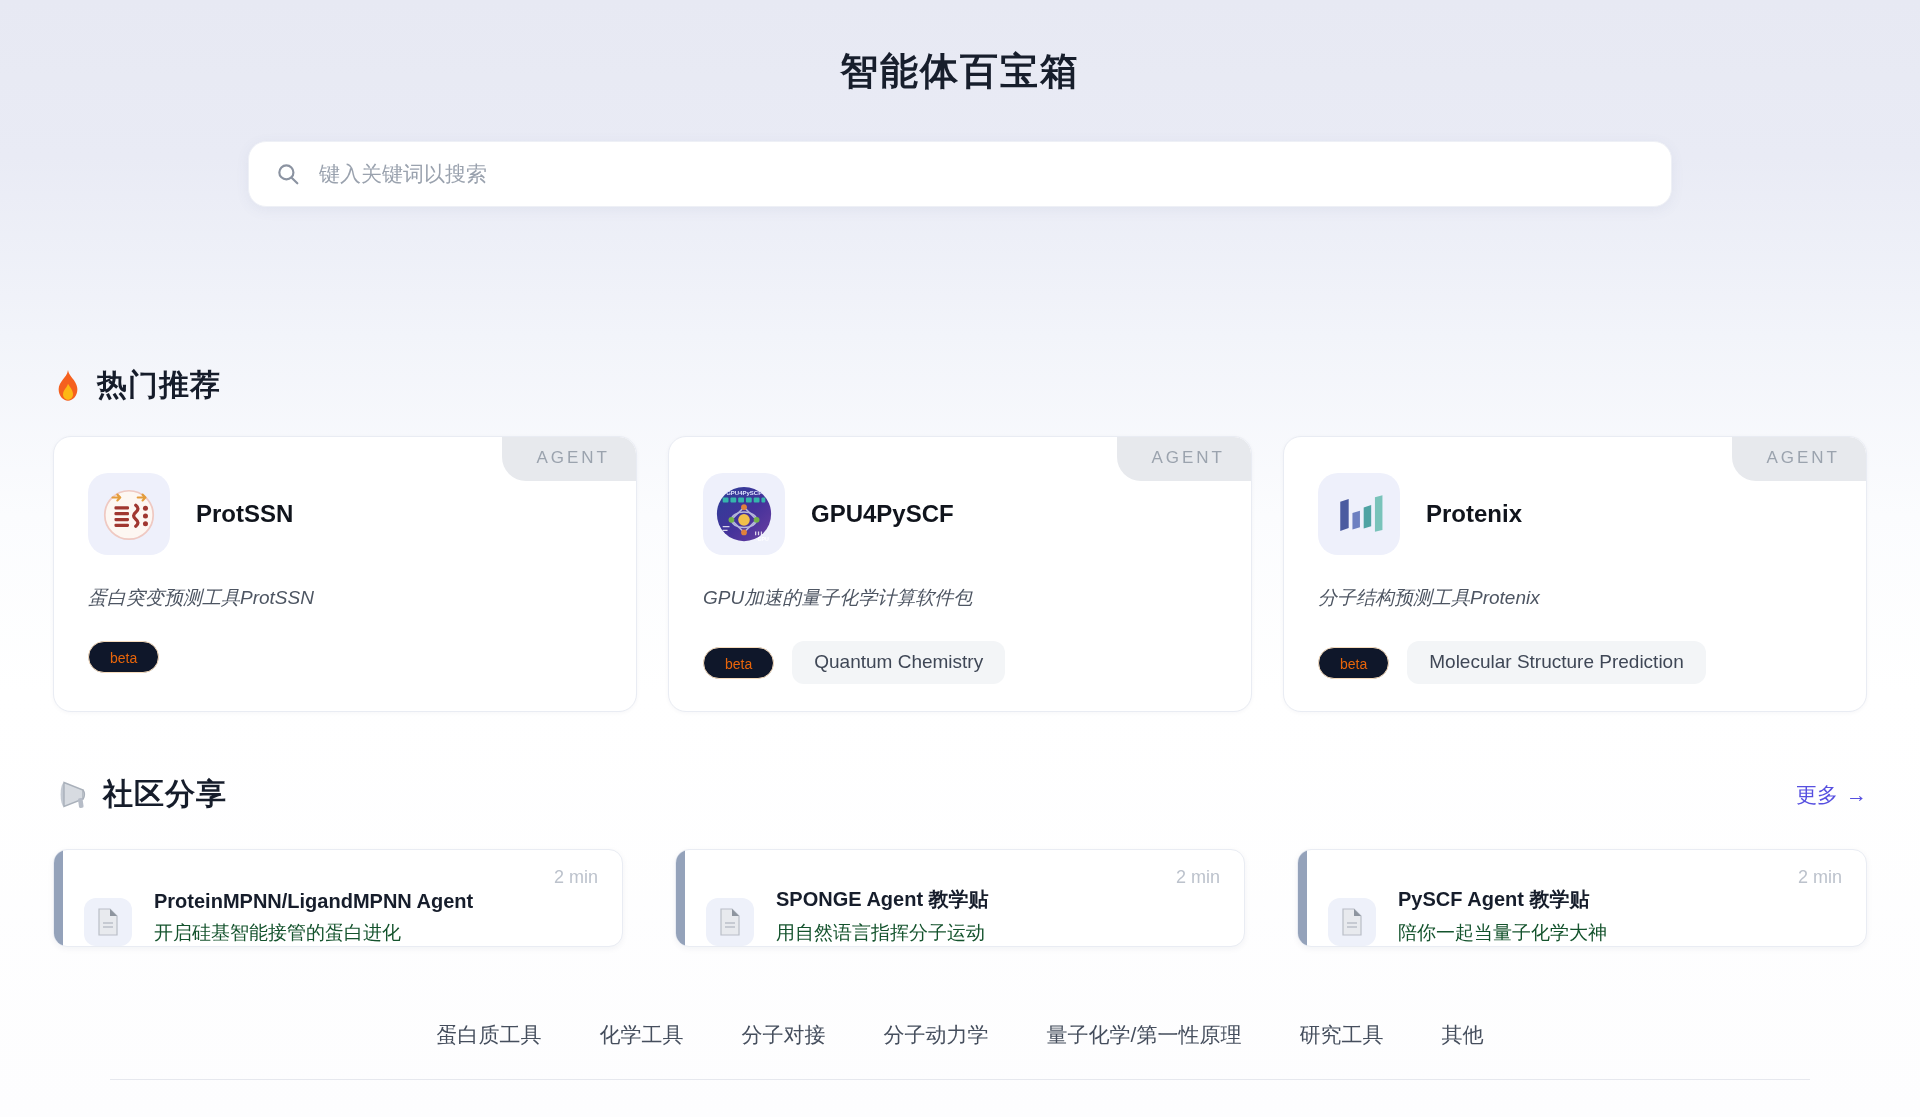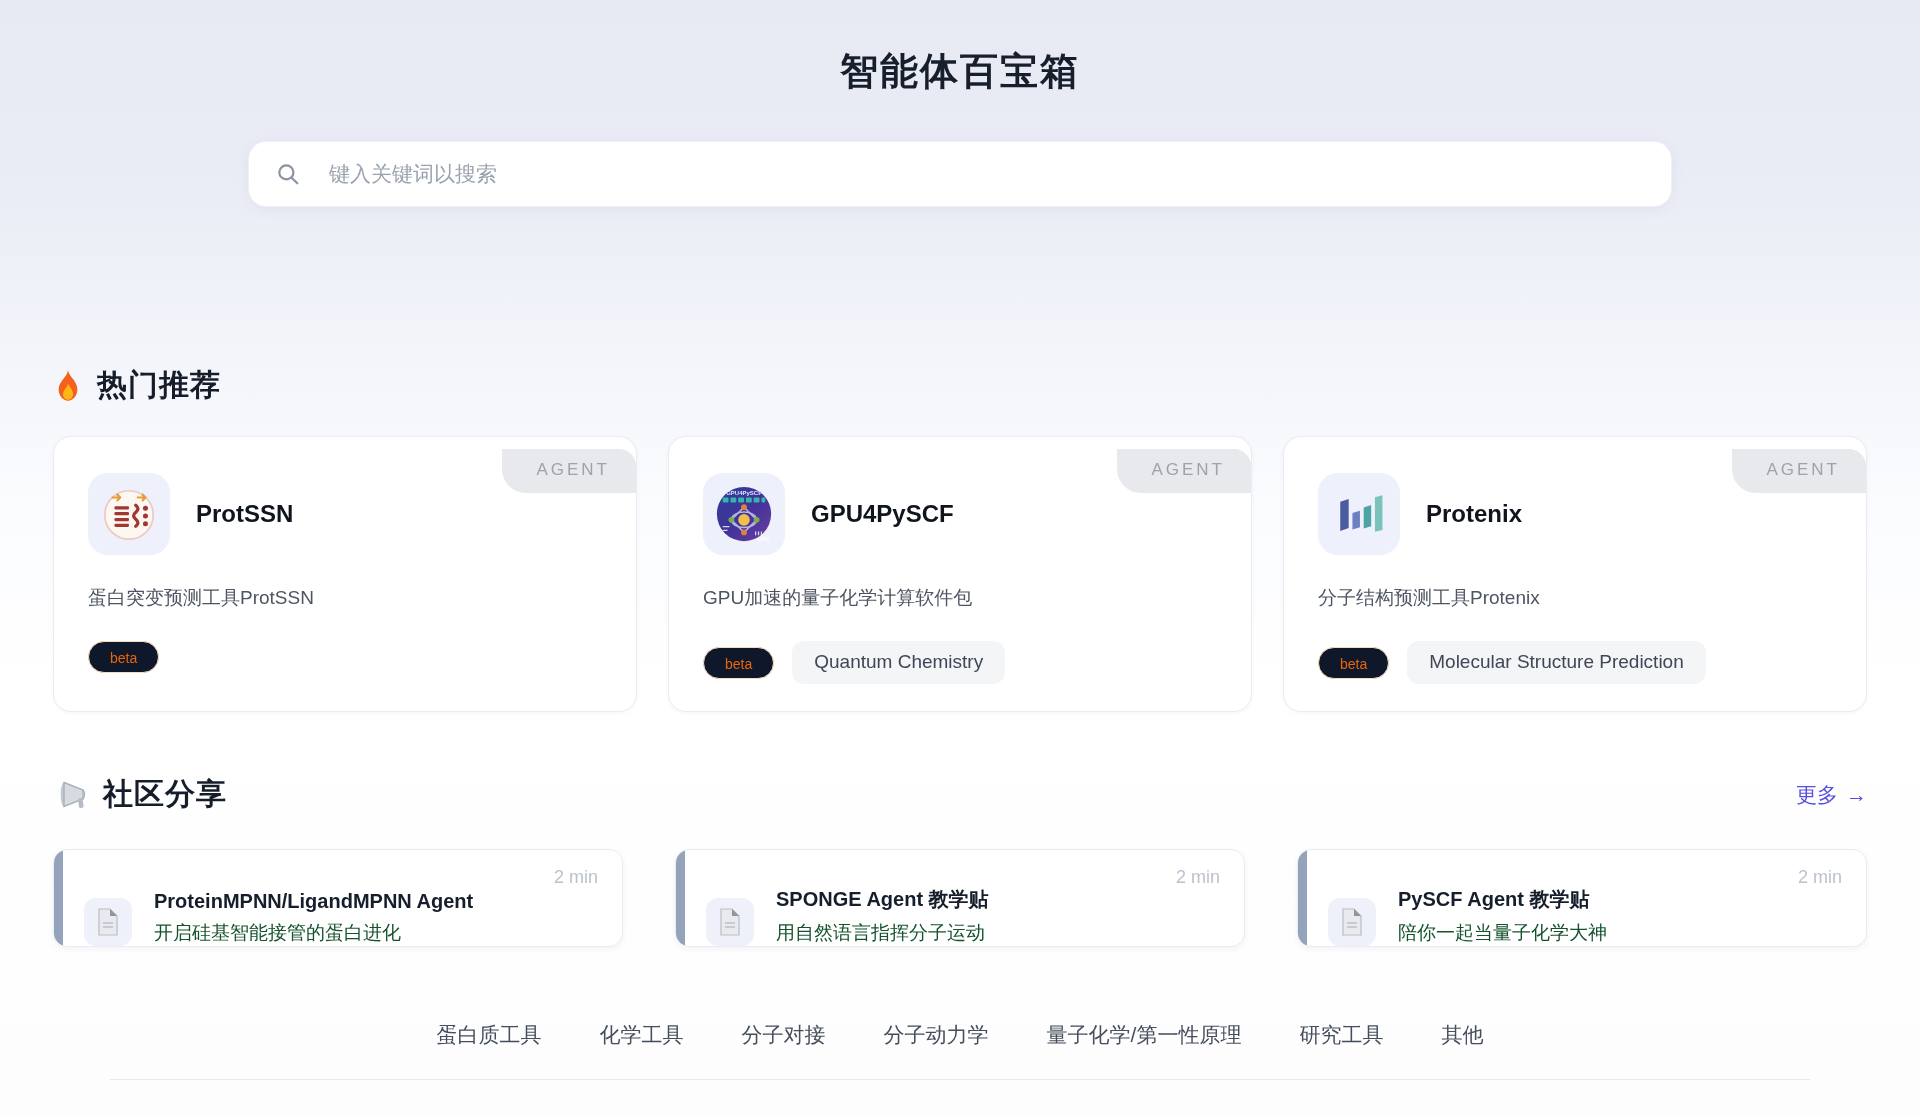--- a/index.html
+++ b/index.html
@@ -26,21 +26,21 @@
     border-radius: 18px;
     box-shadow: 0 3px 14px rgba(80, 95, 140, 0.07);
     display: flex;
     align-items: center;
     padding: 0 26px;
   }
   .search-input {
     border: none;
     outline: none;
     flex: 1;
-    margin-left: 28px;
+    margin-left: 18px;
     font-size: 21px;
     font-family: "Liberation Sans", "DejaVu Sans", sans-serif;
     color: #1d4ed8;
     background: transparent;
   }
   .search-input::placeholder { color: #9aa2ae; }
   .main { width: 1814px; margin: 0 auto; }
   .section-head {
     margin-top: 158px;
     display: flex;
@@ -65,39 +65,39 @@
     background: #ffffff;
     border: 1px solid #e9ecf3;
     border-radius: 18px;
     padding: 36px 34px;
     box-shadow: 0 1px 4px rgba(25, 35, 70, 0.04);
     overflow: hidden;
     cursor: pointer;
   }
   .ribbon {
     position: absolute;
-    top: 12px;
+    top: 0;
     right: 0;
     background: #e7e9ed;
     color: #9ba3ae;
     font-size: 17px;
     letter-spacing: 3px;
     padding: 11px 26px 13px 34px;
     border-radius: 0 17px 0 24px;
   }
   .agent-head { display: flex; align-items: center; gap: 26px; }
   .agent-icon-box {
     width: 82px; height: 82px;
     border-radius: 20px;
     background: #eef0fb;
     display: flex; align-items: center; justify-content: center;
     flex-shrink: 0;
   }
   .agent-name { font-size: 24px; font-weight: 700; color: #10141c; }
-  .agent-desc { margin-top: 30px; font-size: 19px; color: #4d5562; }
+  .agent-desc { margin-top: 30px; font-size: 19px; color: #4d5562; font-style: italic; }
   .badge-row { margin-top: 30px; display: flex; align-items: center; gap: 18px; }
   .beta-badge {
     font-size: 14px;
     color: #e8650a;
     background: #0f172a;
     border: 1.5px solid #f6dcbd;
     border-radius: 999px;
     padding: 8px 21px 6px;
   }
   .cat-tag {

